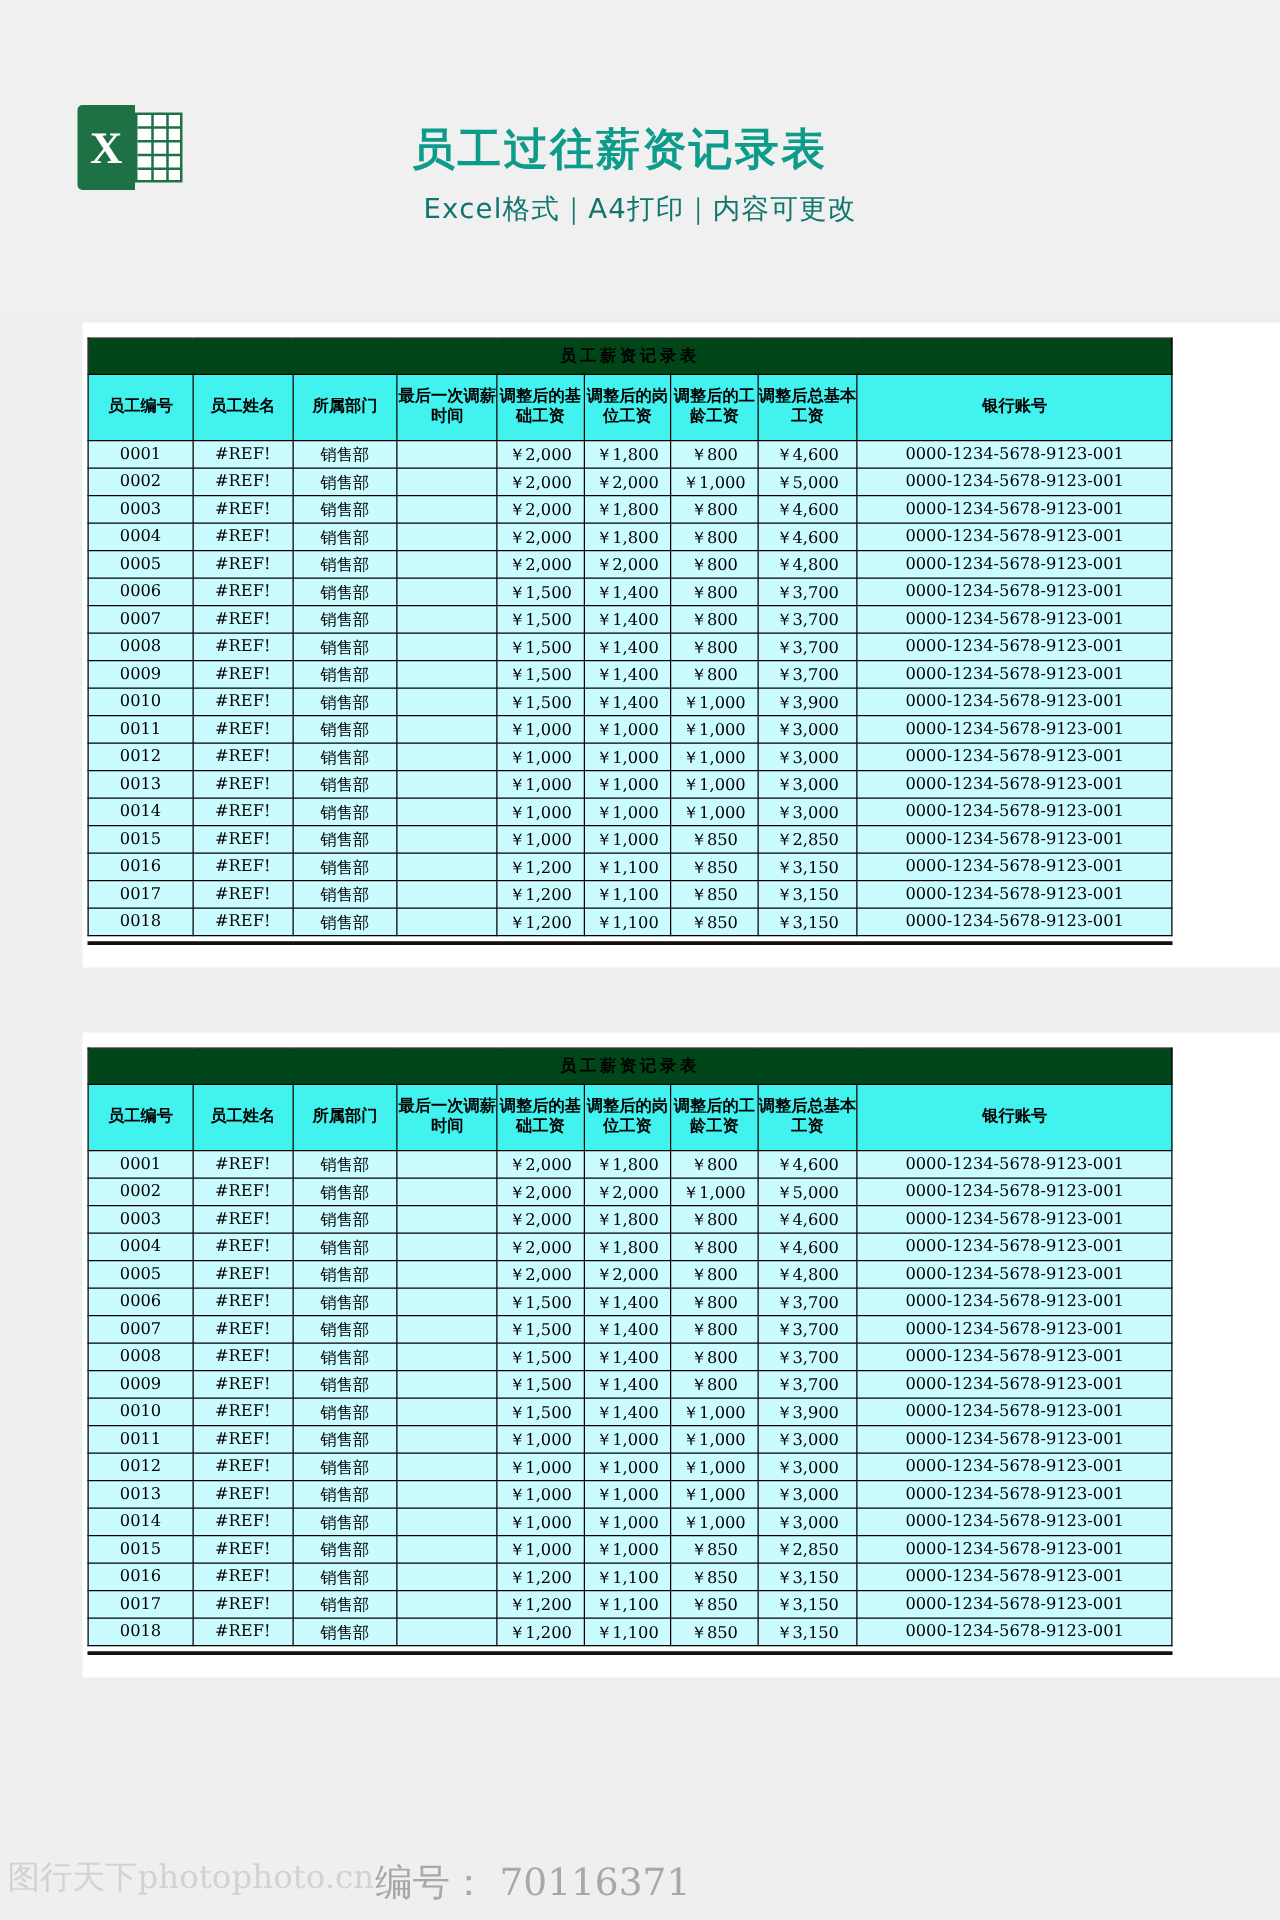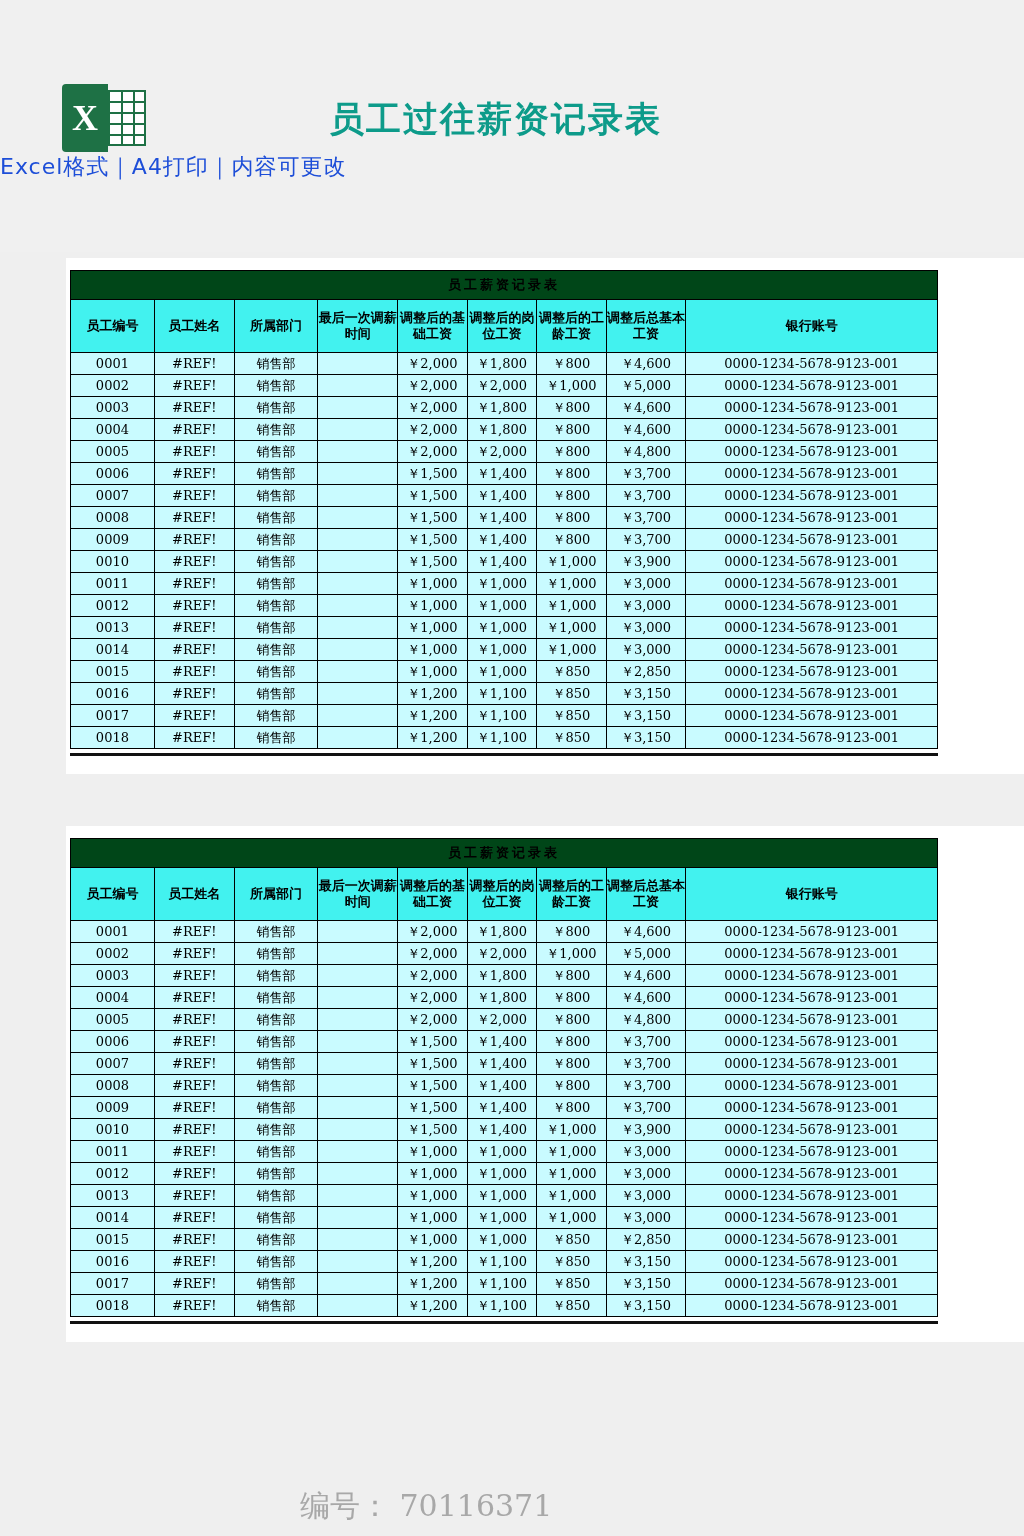--- a/index.html
+++ b/index.html
@@ -73,23 +73,23 @@
     font-size: 35px;
     font-weight: bold;
     color: #0d9b8a;
     letter-spacing: 2px;
     font-family: "DejaVu Sans", sans-serif;
   }
   .title-sub {
     position: absolute;
     left: 0; top: 152px;
     width: 1024px;
-    text-align: left;
+    text-align: center;
     font-size: 22px;
-    color: #1d4ed8;
+    color: #0f766e;
     letter-spacing: 1px;
     font-family: "DejaVu Sans", sans-serif;
   }
 
   
   .sheet {
     position: absolute;
     left: 66px;
     width: 1011px;
     background: #ffffff;
@@ -647,16 +647,17 @@
             <td>￥850</td>
             <td>￥3,150</td>
             <td>0000-1234-5678-9123-001</td>
           </tr>
         </tbody>
     </table>
     <div class="sheet-bottom-rule"></div>
   </div>
 
   <div class="footer">
+    <div class="footer-text">图行天下photophoto.cn</div>
     <div class="footer-code">编号： 70116371</div>
   </div>
 
 </div>
 
 </body></html>

